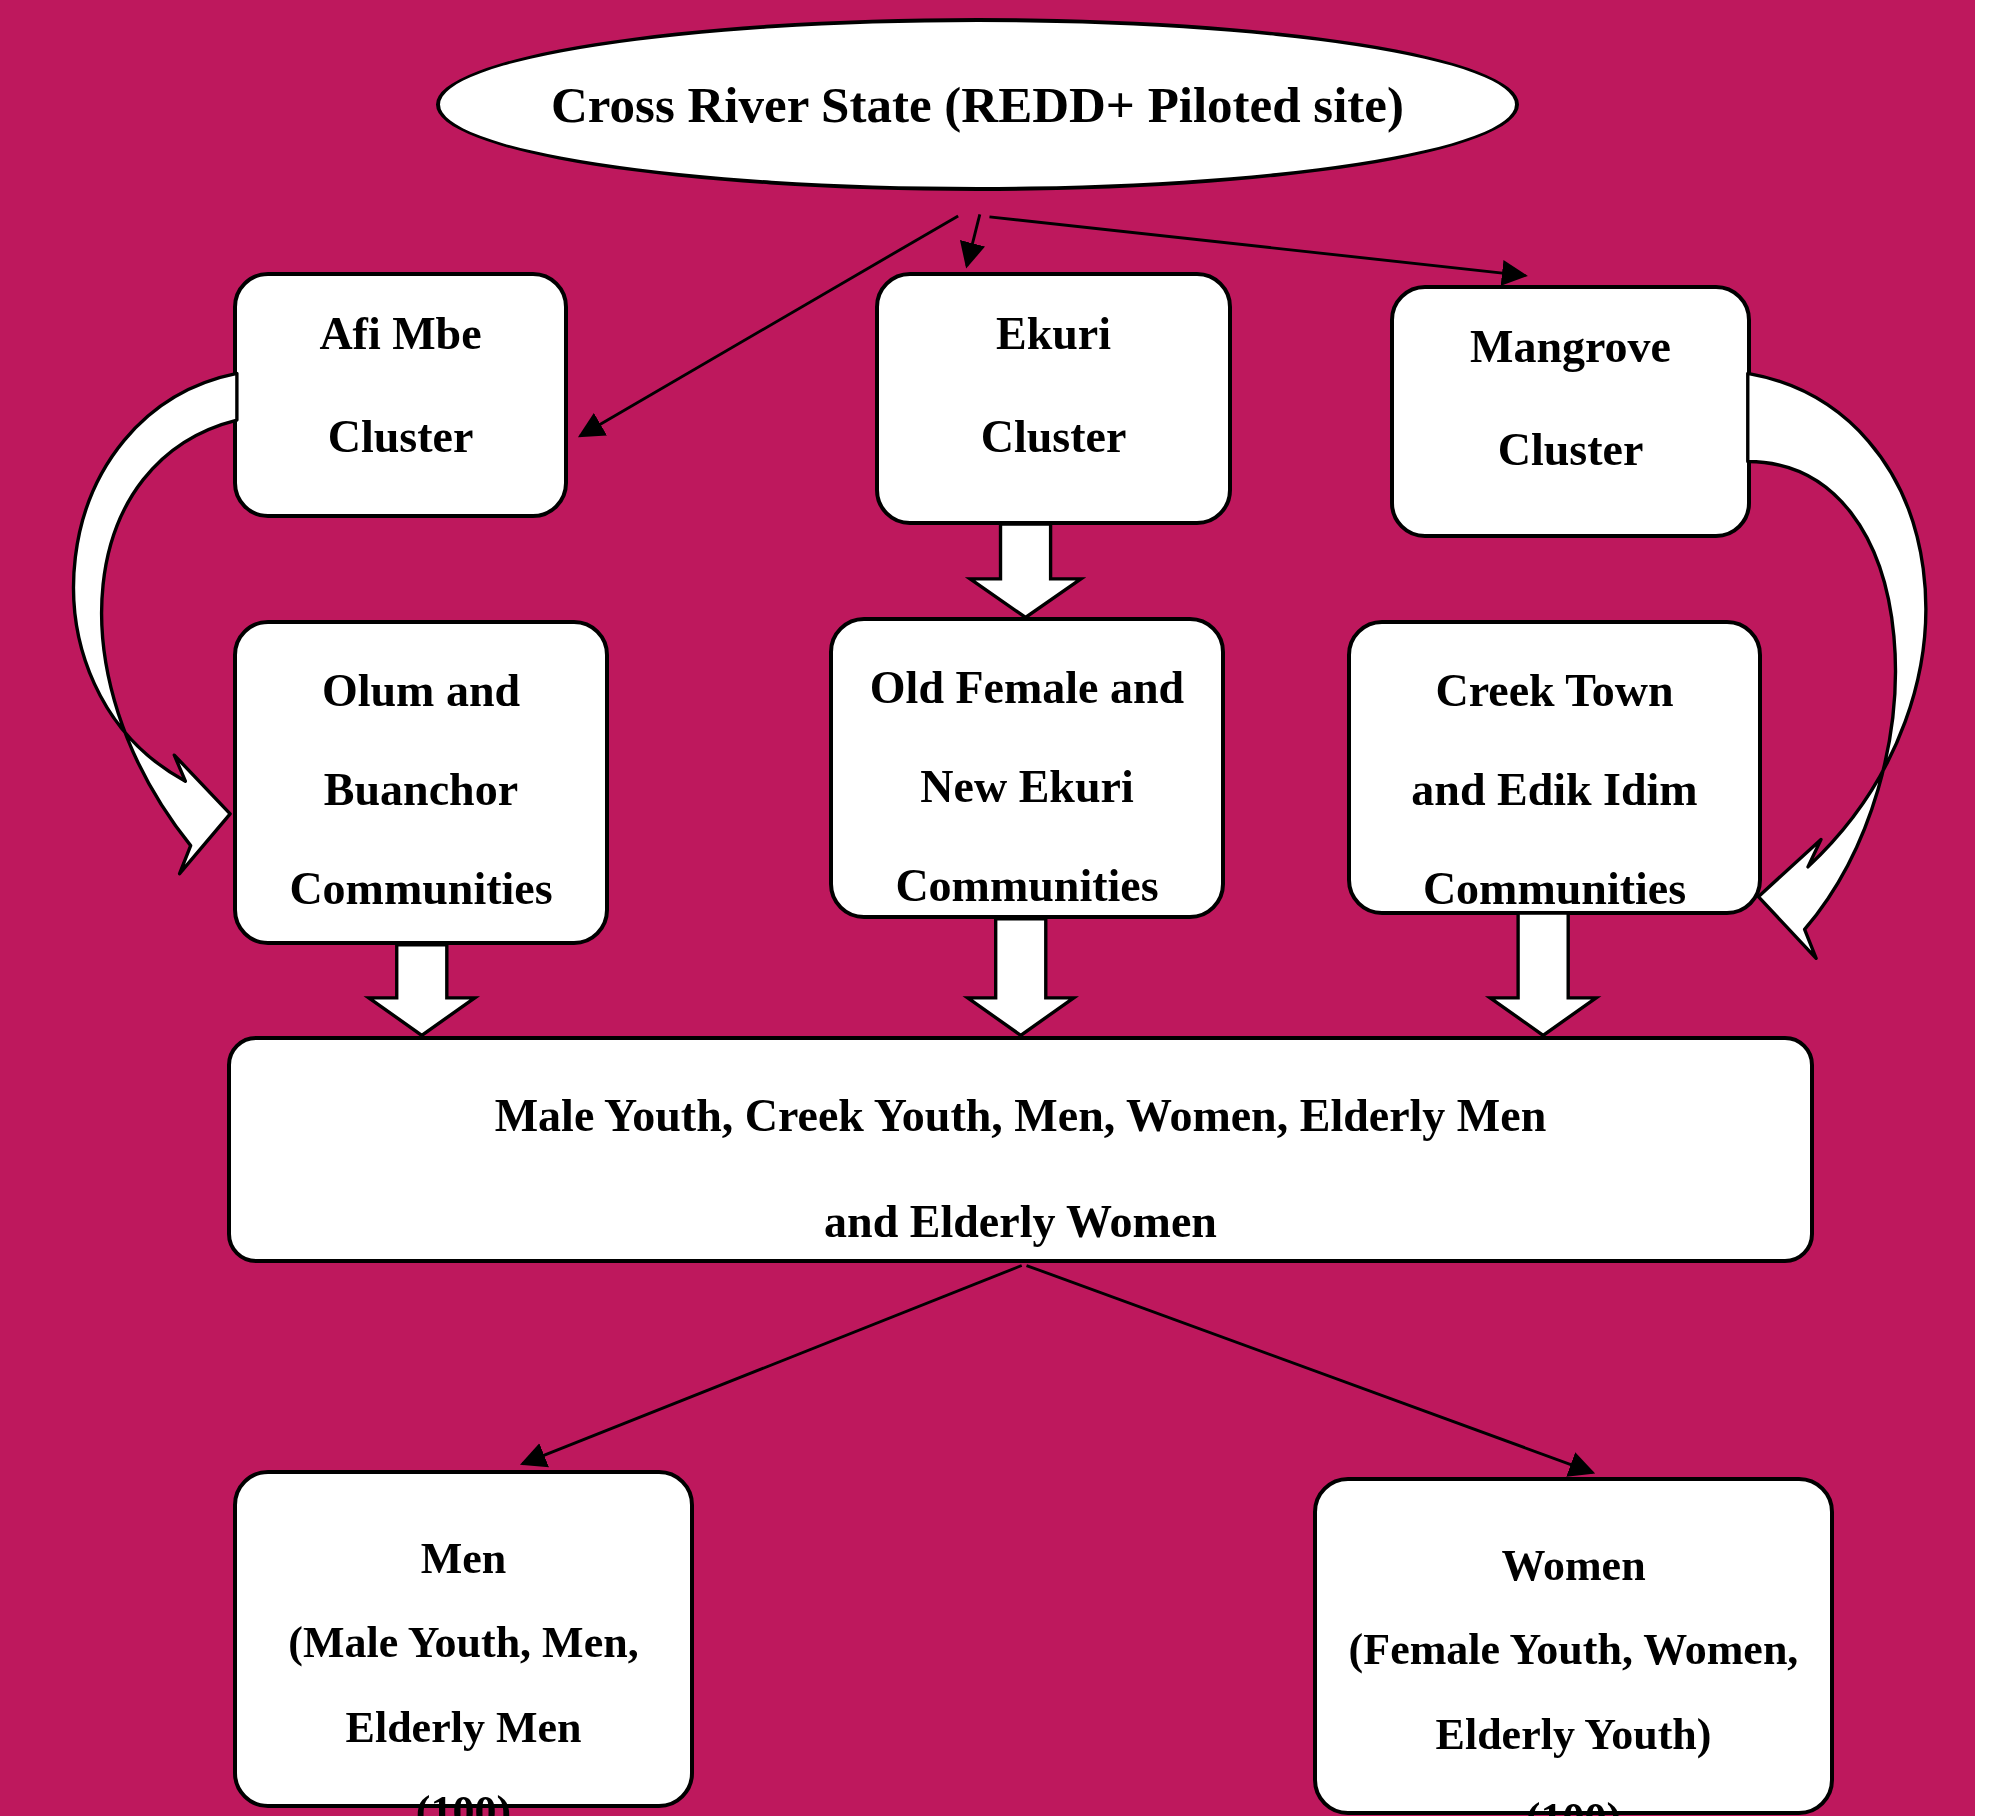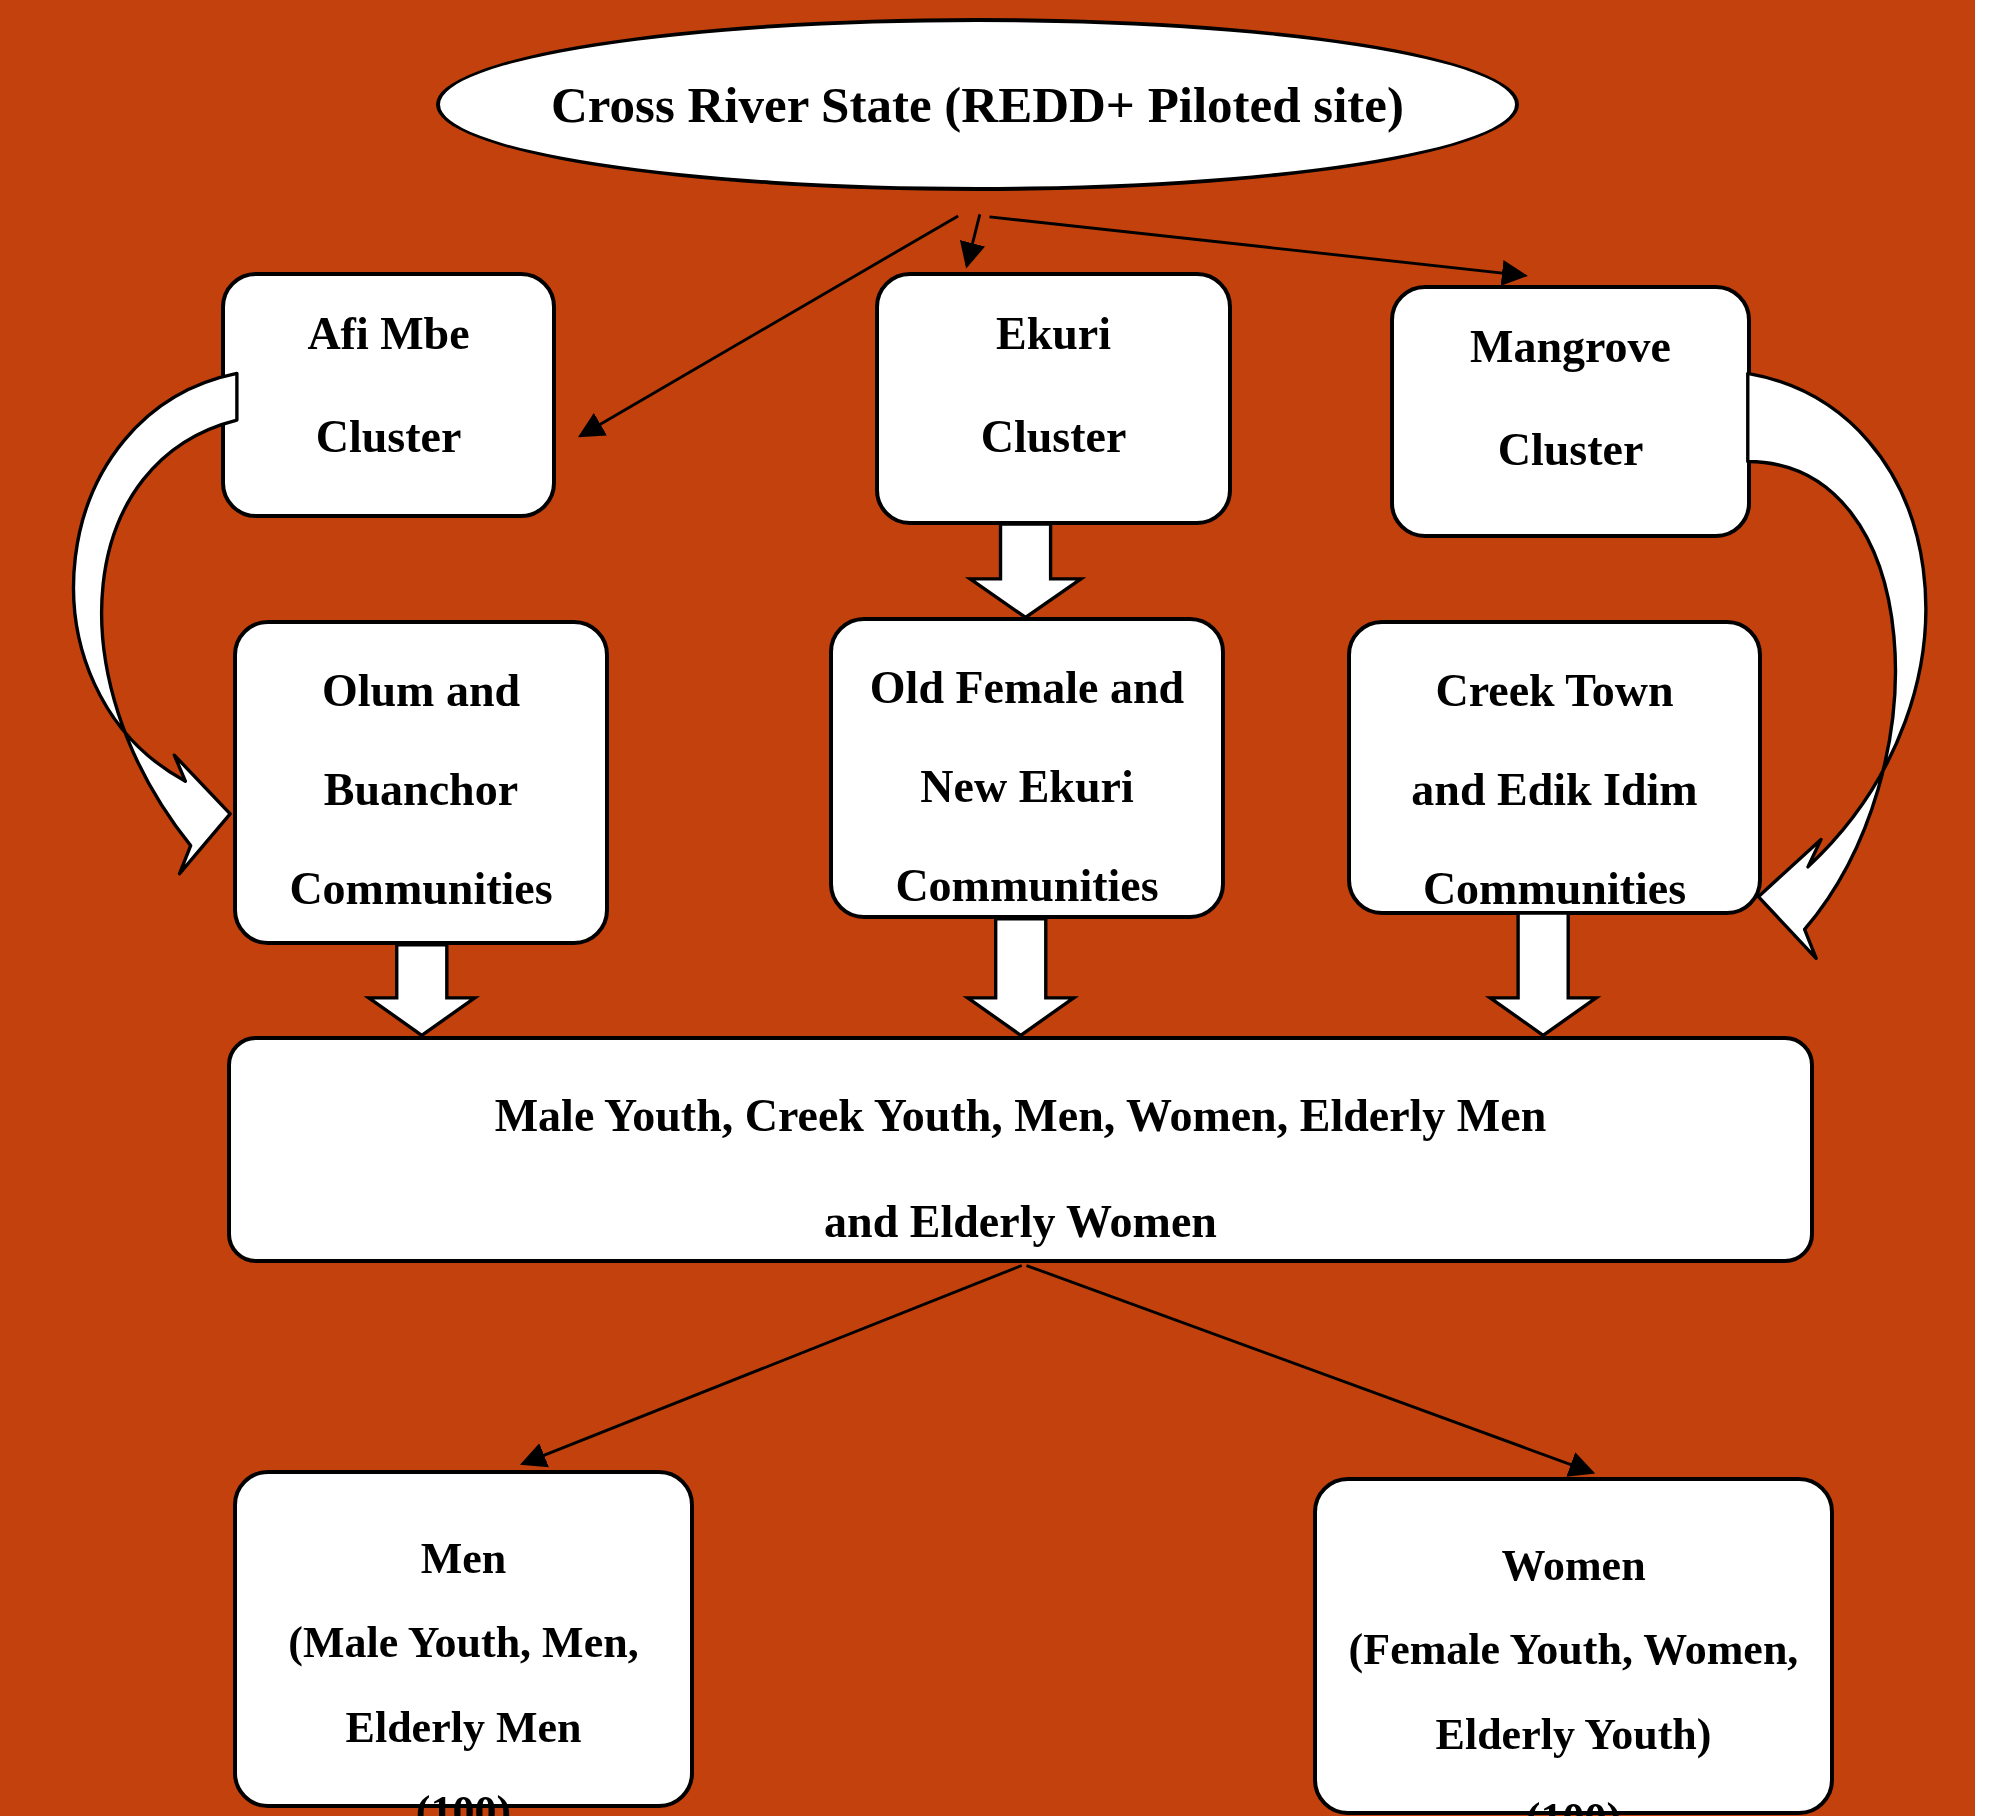--- a/index.html
+++ b/index.html
@@ -1,20 +1,20 @@
 <!DOCTYPE html>
 <html style="font-size:7.7px"><head>
 <meta charset="utf-8">
 <style>
   html,body{margin:0;padding:0;background:#ffffff;}
   #canvas{
     position:relative;
     width:1975px;
     height:1817px;
-    background:#c2410c;
+    background:#be185d;
     font-family:"Liberation Serif", serif;
     font-weight:bold;
     color:#000;
     overflow:hidden;
   }
   .node{
     position:absolute;
     background:#fff;
     border:4.3px solid #000;
     box-sizing:border-box;
@@ -42,21 +42,21 @@
 </style>
 </head>
 <body>
 
 <div id="canvas">
 
   <div class="node ellipse" style="left:436px;top:18.3px;width:1083px;height:173px;">
     <span class="ln">Cross River State (REDD+ Piloted site)</span>
   </div>
 
-  <div class="node rounded cluster" style="left:221px;top:272px;width:335px;height:246px;">
+  <div class="node rounded cluster" style="left:233px;top:272px;width:335px;height:246px;">
     <div class="ln">Afi Mbe</div>
     <div class="ln">Cluster</div>
   </div>
 
   <div class="node rounded cluster" style="left:847px;top:272px;width:357px;height:253px;margin-left:28px;">
     <div class="ln">Ekuri</div>
     <div class="ln">Cluster</div>
   </div>
 
   <div class="node rounded cluster" style="left:1390px;top:265px;width:361px;height:253px;margin-top:20px;">

